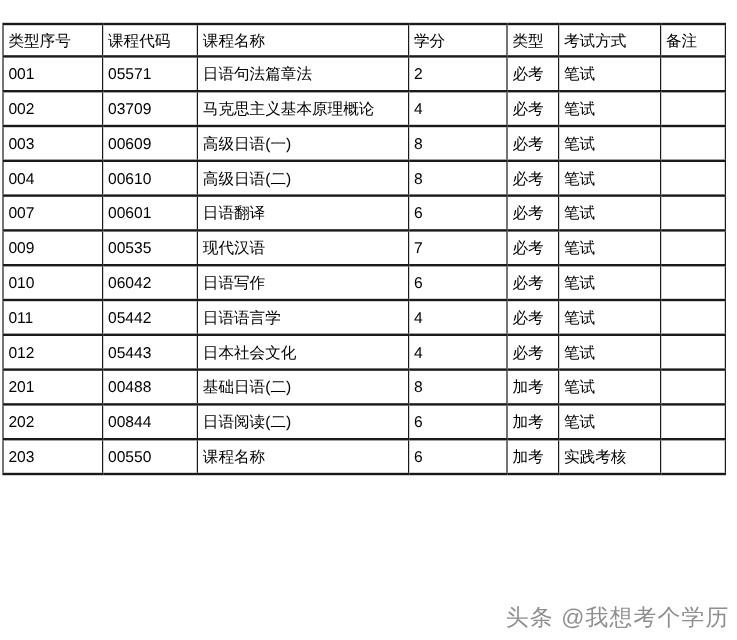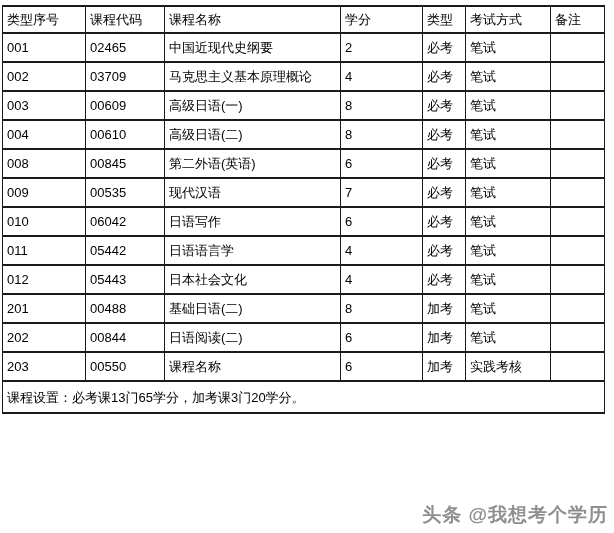--- a/index.html
+++ b/index.html
@@ -11,21 +11,21 @@
     height: 533px;
     background: #ffffff;
     position: relative;
     font-family: "Liberation Sans", "DejaVu Sans", sans-serif;
     color: #000000;
     overflow: hidden;
   }
   table.course-table {
     position: absolute;
     left: 2px;
-    top: 5px;
+    top: 19px;
     border-collapse: collapse;
     table-layout: fixed;
     width: 602px;
   }
   .course-table th,
   .course-table td {
     border-left: 1px solid #1a1a1a;
     border-right: 1px solid #1a1a1a;
     border-top: 2px solid #1a1a1a;
     border-bottom: 2px solid #1a1a1a;
@@ -42,21 +42,21 @@
   .course-table td { height: 27px; }
   .course-table td.footer-cell {
     height: 30px;
     white-space: normal;
   }
   .watermark {
     position: absolute;
     top: 502px;
     right: 6px;
     font-size: 19px;
-    font-weight: bold;
+    font-weight: normal;
     letter-spacing: 1px;
     color: rgba(128, 128, 128, 0.88);
     text-shadow: 2px 2px 1px rgba(255, 255, 255, 0.95);
     white-space: nowrap;
   }
 </style>
 </head>
 <body>
 
 <table class="course-table">
@@ -76,22 +76,22 @@
       <th>课程名称</th>
       <th>学分</th>
       <th>类型</th>
       <th>考试方式</th>
       <th>备注</th>
     </tr>
   </thead>
   <tbody>
     <tr>
         <td>001</td>
-        <td>02465</td>
-        <td>中国近现代史纲要</td>
+        <td>05571</td>
+        <td>日语句法篇章法</td>
         <td>2</td>
         <td>必考</td>
         <td>笔试</td>
         <td></td>
       </tr>
     <tr>
         <td>002</td>
         <td>03709</td>
         <td>马克思主义基本原理概论</td>
         <td>4</td>
@@ -111,23 +111,23 @@
     <tr>
         <td>004</td>
         <td>00610</td>
         <td>高级日语(二)</td>
         <td>8</td>
         <td>必考</td>
         <td>笔试</td>
         <td></td>
       </tr>
     <tr>
-        <td>008</td>
-        <td>00845</td>
-        <td>第二外语(英语)</td>
+        <td>007</td>
+        <td>00601</td>
+        <td>日语翻译</td>
         <td>6</td>
         <td>必考</td>
         <td>笔试</td>
         <td></td>
       </tr>
     <tr>
         <td>009</td>
         <td>00535</td>
         <td>现代汉语</td>
         <td>7</td>
@@ -182,19 +182,16 @@
       </tr>
     <tr>
         <td>203</td>
         <td>00550</td>
         <td>课程名称</td>
         <td>6</td>
         <td>加考</td>
         <td>实践考核</td>
         <td></td>
       </tr>
-    <tr>
-      <td class="footer-cell" colspan="7">课程设置：必考课13门65学分，加考课3门20学分。</td>
-    </tr>
   </tbody>
 </table>
 
 <div class="watermark">头条 @我想考个学历</div>
 
 </body></html>

